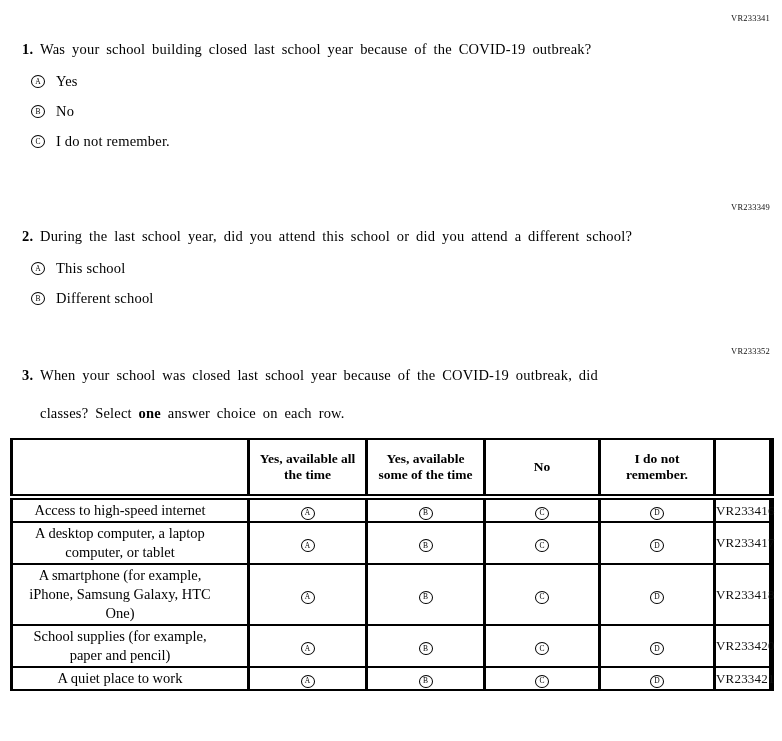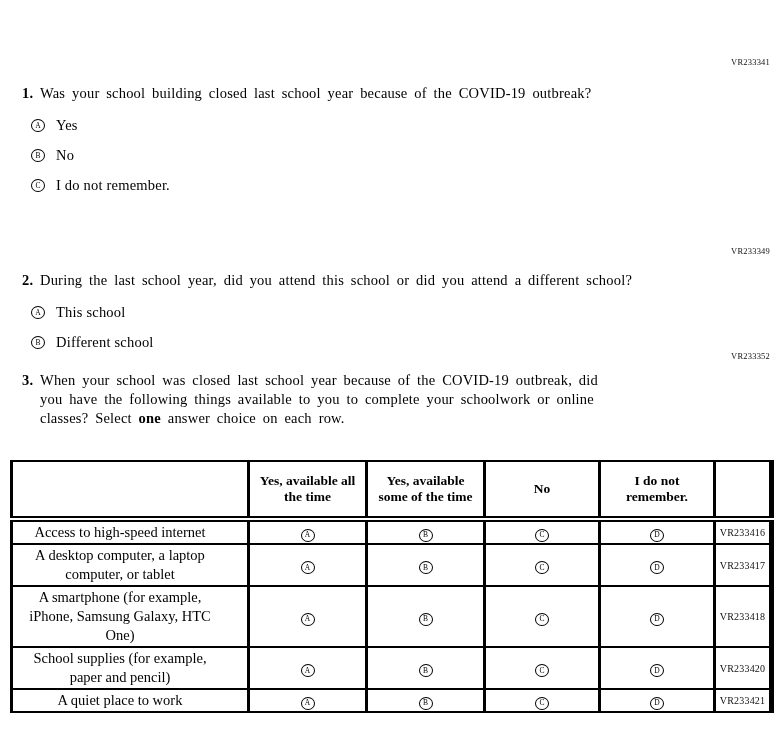--- a/index.html
+++ b/index.html
@@ -11,23 +11,23 @@
     overflow: hidden;
     position: relative;
   }
   .vr-line {
     text-align: right;
     font-size: 8.5px;
     letter-spacing: 0.2px;
     padding-right: 12px;
     color: #111;
   }
-  .vr-1 { padding-top: 13px; margin-top: 44px; }
+  .vr-1 { padding-top: 13px; }
   .vr-2 { margin-top: 52px; font-family: Liberation Serif, serif; }
-  .vr-3 { }
+  .vr-3 { margin-top: 39px; }
   .q-row {
     display: flex;
     margin-left: 22px;
     margin-right: 40px;
     font-size: 14.5px;
     line-height: 19px;
     word-spacing: 3px;
     letter-spacing: 0.2px;
   }
   .q-1 { margin-top: 17px; }
@@ -55,21 +55,21 @@
     border-radius: 50%;
     font-size: 7.5px;
     line-height: 1;
     cursor: pointer;
   }
   .opt .bubble { margin-right: 11px; }
   table.grid {
     border-collapse: collapse;
     table-layout: fixed;
     width: 760px;
-    margin: 32px 0 0 10px;
+    margin: 15px 0 0 10px;
     border: 2px solid #000;
     border-right: 5px solid #000;
     padding-left: 24px;
   }
   .grid th, .grid td {
     border: 2px solid #000;
     border-left-width: 3px;
     border-right-width: 3px;
     text-align: center;
   }
@@ -83,21 +83,21 @@
     border-bottom: 6px double #000;
   }
   .grid td.lbl {
     font-size: 14.5px;
     line-height: 19px;
     padding: 1px 24px 1px 4px;
     vertical-align: middle;
   }
   .grid td.ans { text-align: center; vertical-align: middle; }
   .grid td.code {
-    font-size: 10px;
+    font-size: 13px;
     letter-spacing: 0.2px;
     vertical-align: middle;
     color: #111;
   }
   tr.rh-head { height: 58px; }
   tr.rh-1 { height: 21px; }
   tr.rh-2 { height: 40px; }
   tr.rh-3 { height: 58px; }
   tr.rh-4 { height: 22px; }
   tr.rh-5 { height: 40px; }
@@ -136,21 +136,21 @@
 <div class="opt opt-next">
   <span class="bubble">B</span>
   <span>Different school</span>
 </div>
 
 <div class="vr-line vr-3">VR233352</div>
 <div class="q-row q-3">
   <span class="q-num">3.</span>
   <span class="q-text">
     <span>When your school was closed last school year because of the COVID-19 outbreak, did</span><br>
-    <span>you have the following things available to you to complete your schoolwork or online</span><br>
+    <br>
     <span>classes? Select </span><b>one</b><span> answer choice on each row.</span>
   </span>
 </div>
 
 <table class="grid">
   <colgroup>
     <col style="width:237px">
       <col style="width:118px">
       <col style="width:118px">
     <col style="width:115px">

